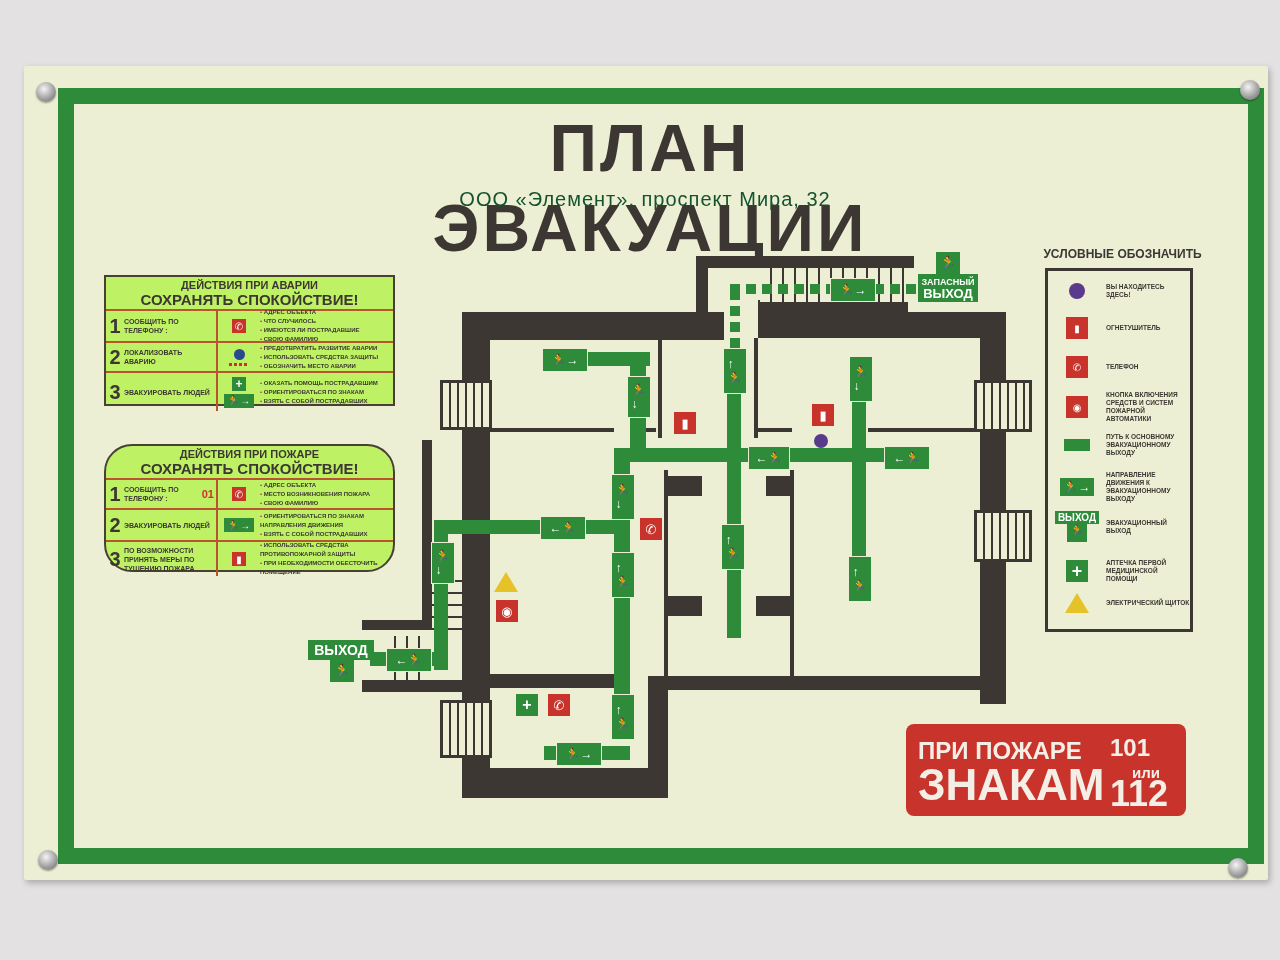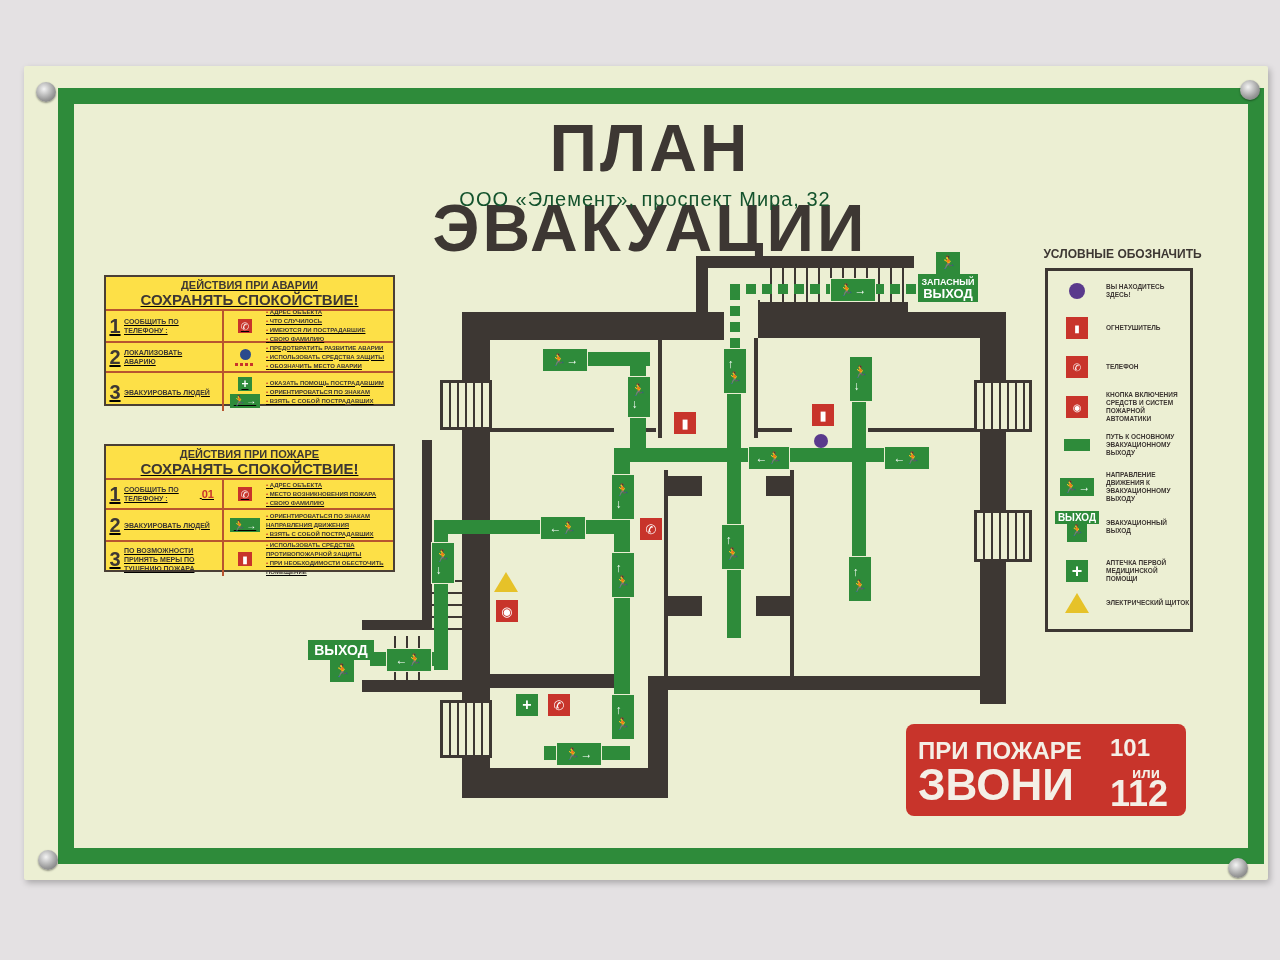--- a/index.html
+++ b/index.html
@@ -3,28 +3,28 @@
 <meta charset="utf-8">
 <style>
   html,body{margin:0;padding:0;}
   body{width:1280px;height:960px;background:#e4e1e3;position:relative;overflow:hidden;font-family:"Liberation Sans",sans-serif;}
   .plate{position:absolute;left:24px;top:66px;width:1244px;height:814px;background:#ecefd3;box-shadow:2px 3px 6px rgba(0,0,0,0.25);border-radius:2px;}
   .frame{position:absolute;left:58px;top:88px;width:1174px;height:744px;border:16px solid #2e8b3a;box-sizing:content-box;}
   .screw{position:absolute;width:20px;height:20px;border-radius:50%;background:radial-gradient(circle at 40% 35%,#f4f4f4,#9a9a9a 60%,#6a6a6a);box-shadow:0 1px 2px rgba(0,0,0,0.4);}
   .title{position:absolute;left:330px;top:108px;width:640px;text-align:center;font-weight:bold;font-size:66px;letter-spacing:3px;color:#3d3733;line-height:80px;font-family:"Liberation Sans",sans-serif;}
   .subtitle{position:absolute;left:380px;top:186px;width:530px;text-align:center;font-size:20px;color:#14532d;line-height:26px;letter-spacing:1px;}
   
-  .atable{position:absolute;border:2px solid #4a3f35;background:#fde047;text-decoration:underline;}
+  .atable{position:absolute;border:2px solid #4a3f35;background:#bef264;}
   .atable .head{text-align:center;border-bottom:2px solid #b8552f;padding:2px 0 1px;}
   .atable .h1{font-weight:bold;font-size:11px;color:#3d3733;}
   .atable .h2{font-weight:bold;font-size:15px;color:#3d3733;}
   .arow{display:flex;border-bottom:2px solid #b8552f;}
   .arow:last-child{border-bottom:none;}
   .arow .num{width:18px;font-weight:bold;font-size:20px;color:#3d3733;display:flex;align-items:center;justify-content:center;}
-  .arow .act{width:90px;font-weight:bold;font-size:7px;color:#3d3733;display:flex;align-items:center;border-right:2px solid #b8552f;padding-right:8px;line-height:9px;}
+  .arow .act{width:90px;font-weight:bold;font-size:7px;color:#3d3733;display:flex;align-items:center;border-right:2px solid #b8552f;padding-right:2px;line-height:9px;}
   .arow .ico{width:42px;display:flex;flex-direction:column;align-items:center;justify-content:center;gap:3px;}
   .arow .bul{flex:1;font-size:6px;font-weight:bold;color:#3d3733;display:flex;flex-direction:column;justify-content:center;line-height:9px;}
   .arow .bul span::before{content:"• ";color:#c0392b;}
   .redsq{width:14px;height:14px;background:#c8342b;color:#fff;font-size:10px;display:flex;align-items:center;justify-content:center;}
   .grnsq{width:14px;height:14px;background:#2e8b3a;color:#fff;font-size:12px;font-weight:bold;display:flex;align-items:center;justify-content:center;}
   .grnrect{width:30px;height:14px;background:#2e8b3a;color:#fff;font-size:10px;display:flex;align-items:center;justify-content:center;}
   
   .legend-title{position:absolute;left:1035px;top:247px;width:175px;font-weight:bold;font-size:12px;color:#3d3733;text-align:center;}
   .legend{position:absolute;left:1045px;top:268px;width:142px;height:358px;border:3px solid #3d3733;}
   .lrow{position:absolute;left:0;width:142px;display:flex;align-items:center;}
@@ -96,21 +96,21 @@
       <div class="grnrect">🏃→</div>
     </div>
     <div class="bul">
       <span>ОКАЗАТЬ ПОМОЩЬ ПОСТРАДАВШИМ</span>
       <span>ОРИЕНТИРОВАТЬСЯ ПО ЗНАКАМ</span>
       <span>ВЗЯТЬ С СОБОЙ ПОСТРАДАВШИХ</span>
     </div>
   </div>
 </div>
 
-<div class="atable" style="left:104px;top:444px;width:287px;height:124px;">
+<div class="atable" style="left:104px;top:444px;width:287px;height:124px;border-radius:28px;">
   <div class="head">
     <div class="h1">ДЕЙСТВИЯ ПРИ ПОЖАРЕ</div>
     <div class="h2">СОХРАНЯТЬ СПОКОЙСТВИЕ!</div>
   </div>
   <div class="arow" style="height:28px">
     <div class="num">1</div>
     <div class="act"><span>СООБЩИТЬ ПО ТЕЛЕФОНУ :</span>&nbsp;<span style="color:#c8342b;font-size:11px">01</span></div>
     <div class="ico">
         <div class="redsq">✆</div>
       </div>
@@ -289,17 +289,17 @@
   <div class="lrow" style="top:322px">
     <div class="lico">
         <div style="width:0;height:0;border-left:12px solid transparent;border-right:12px solid transparent;border-bottom:20px solid #e6c229"></div>
       </div>
     <div class="ltxt">ЭЛЕКТРИЧЕСКИЙ ЩИТОК</div>
   </div>
 </div>
 
 <div class="callbox">
   <div style="position:absolute;left:12px;top:13px;font-size:24px">ПРИ ПОЖАРЕ</div>
-  <div style="position:absolute;left:12px;top:36px;font-size:44px;line-height:50px">ЗВОНИ</div>
+  <div style="position:absolute;left:12px;top:36px;font-size:44px;line-height:50px">ЗНАКАМ</div>
   <div style="position:absolute;left:204px;top:4px;font-size:24px;line-height:40px">101</div>
   <div style="position:absolute;left:226px;top:40px;font-size:15px">или</div>
   <div style="position:absolute;left:204px;top:50px;font-size:36px;line-height:40px">112</div>
 </div>
 
 </body></html>

